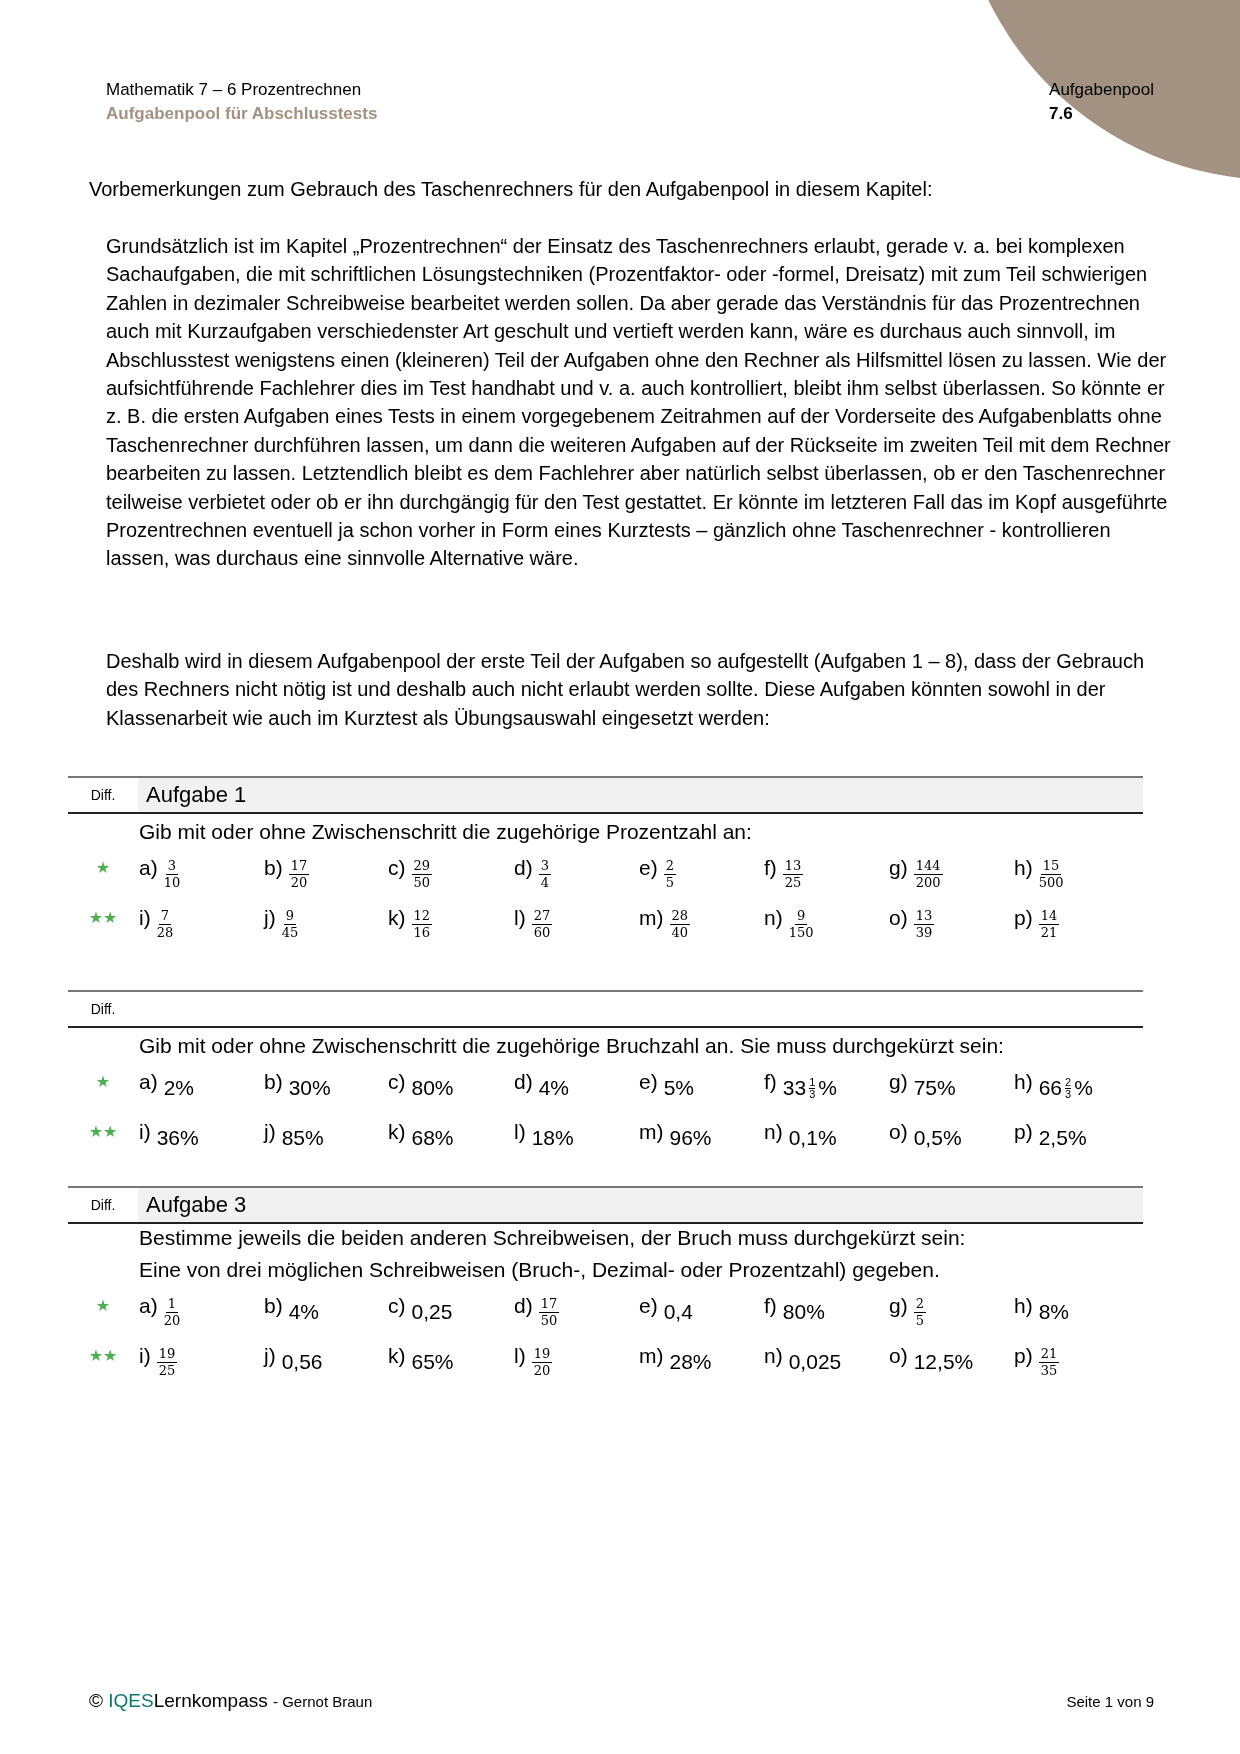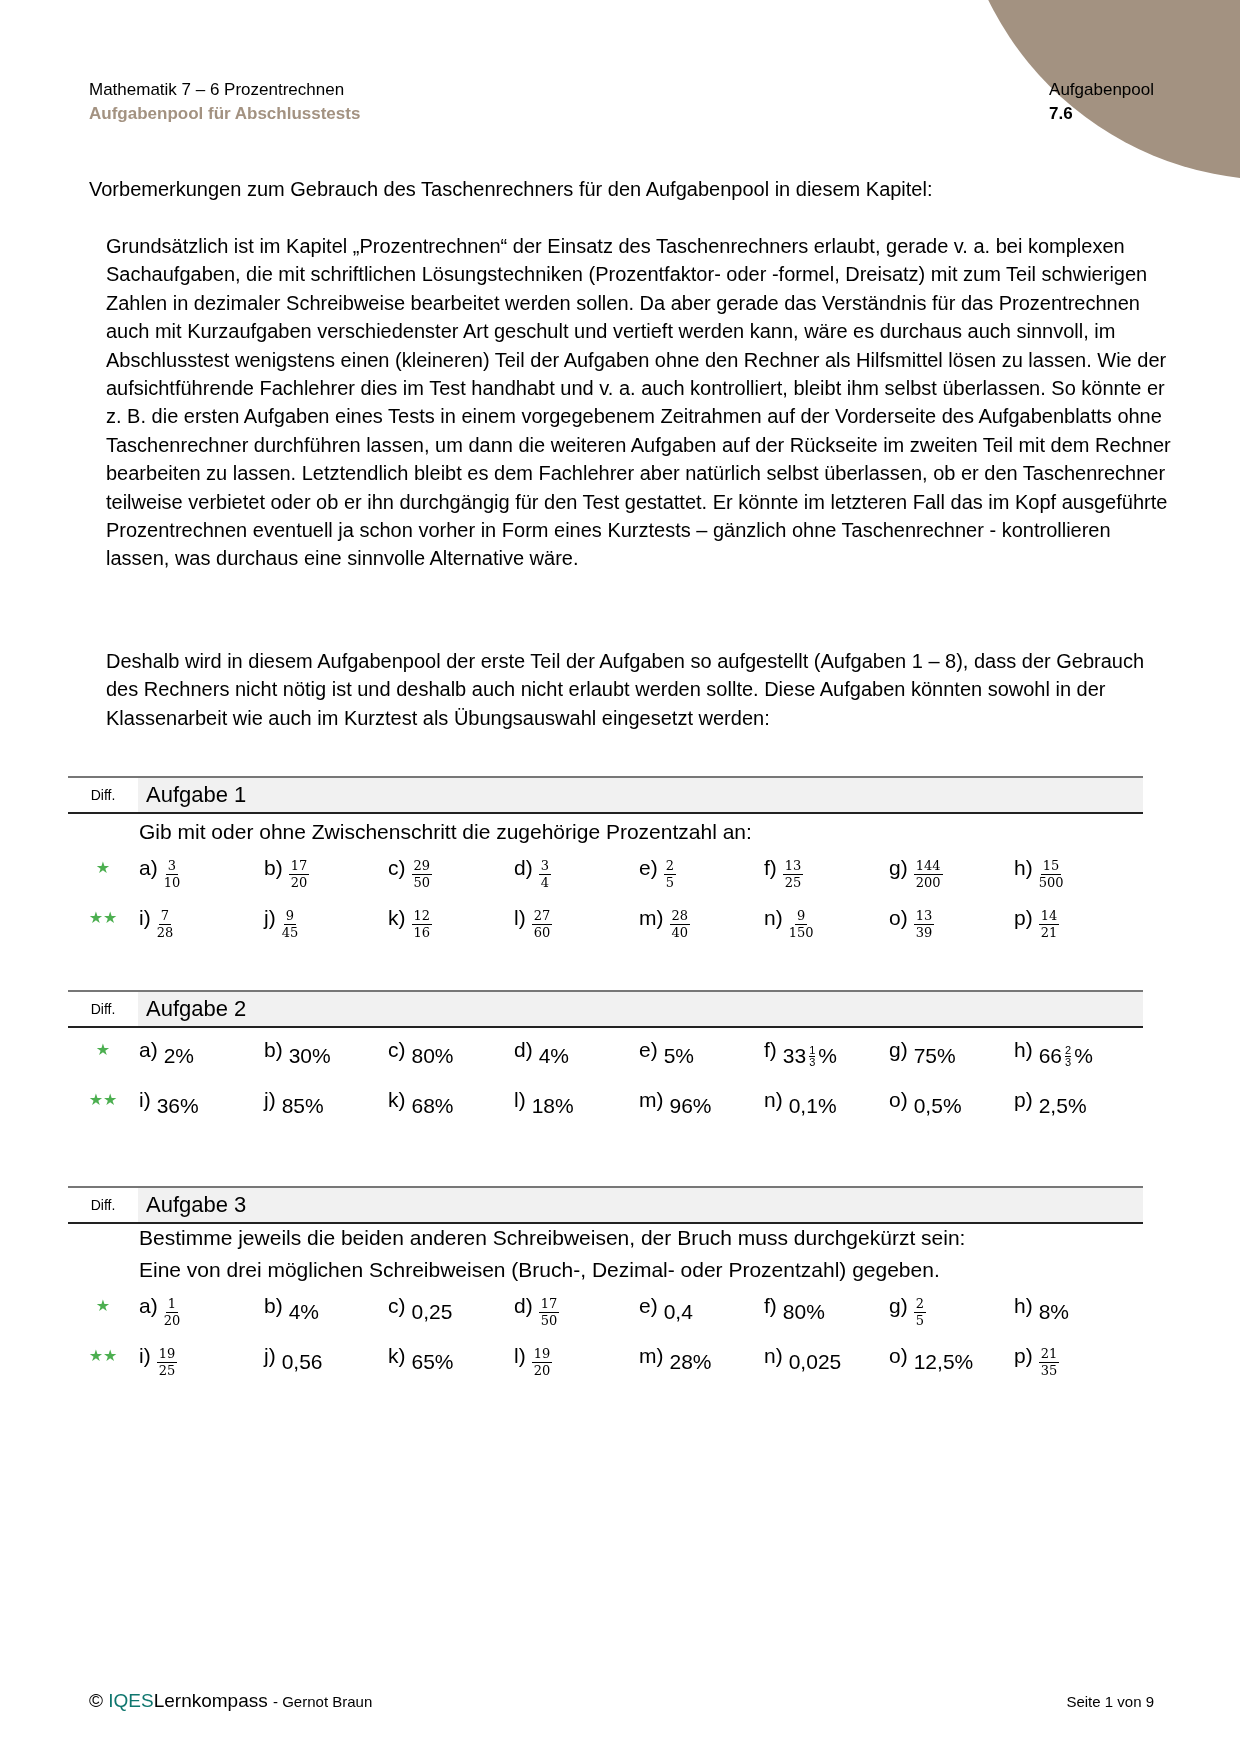--- a/index.html
+++ b/index.html
@@ -1,21 +1,21 @@
 <!DOCTYPE html>
 <html><head>
 <meta charset="utf-8">
 <style>
   html, body { margin:0; padding:0; background:#ffffff; }
   body { width:1240px; height:1754px; position:relative; overflow:hidden;
          font-family:"Liberation Sans", sans-serif; color:#000; }
   .corner { position:absolute; right:0; top:0; width:284px; height:178px; overflow:hidden; }
   .corner .blob { position:absolute; left:0; top:-460px; width:640px; height:640px;
                   border-radius:50%; background:#a39281; }
-  .hdr-left { position:absolute; left:89px; top:78px; font-size:17px; line-height:24px; }
+  .hdr-left { position:absolute; left:106px; top:78px; font-size:17px; line-height:24px; }
   .hdr-left .sub { color:#a39281; font-weight:bold; }
   .hdr-right { position:absolute; right:86px; top:78px; font-size:17px; line-height:24px; text-align:left; }
   .hdr-right .num { font-weight:bold; }
   .title { position:absolute; left:89px; top:178px; font-size:20px; font-weight:normal; }
   .para { position:absolute; left:106px; width:1070px; font-size:20px; line-height:28.4px; }
   .p1 { top:232px; }
   .p2 { top:647px; }
   .task { position:absolute; left:68px; width:1075px; }
   .task-head { display:flex; border-top:2px solid #777; border-bottom:2px solid #222; height:34px; }
   .diff { width:70px; font-size:14px; display:flex; align-items:center; justify-content:center; }
@@ -177,22 +177,22 @@
         <span class="frac">
       <span class="n">14</span>
       <span>21</span>
         </span>
       </div>
     </div>
   </div>
 <div id="task-1" class="task" style="top:990px;">
     <div class="task-head">
       <div class="diff">Diff.</div>
-      <div class="tname">Aufgabe 2</div>
-    </div>
+    </div>
+    <div class="task-desc">Gib mit oder ohne Zwischenschritt die zugehörige Bruchzahl an. Sie muss durchgekürzt sein:</div>
     <div class="row" style="margin-top:10px">
       <span class="stars">★</span>
       <div class="item" style="left:71px">
         <span class="lbl">a)</span>
         <span class="val">2%</span>
       </div>
       <div class="item" style="left:196px">
         <span class="lbl">b)</span>
         <span class="val">30%</span>
       </div>

